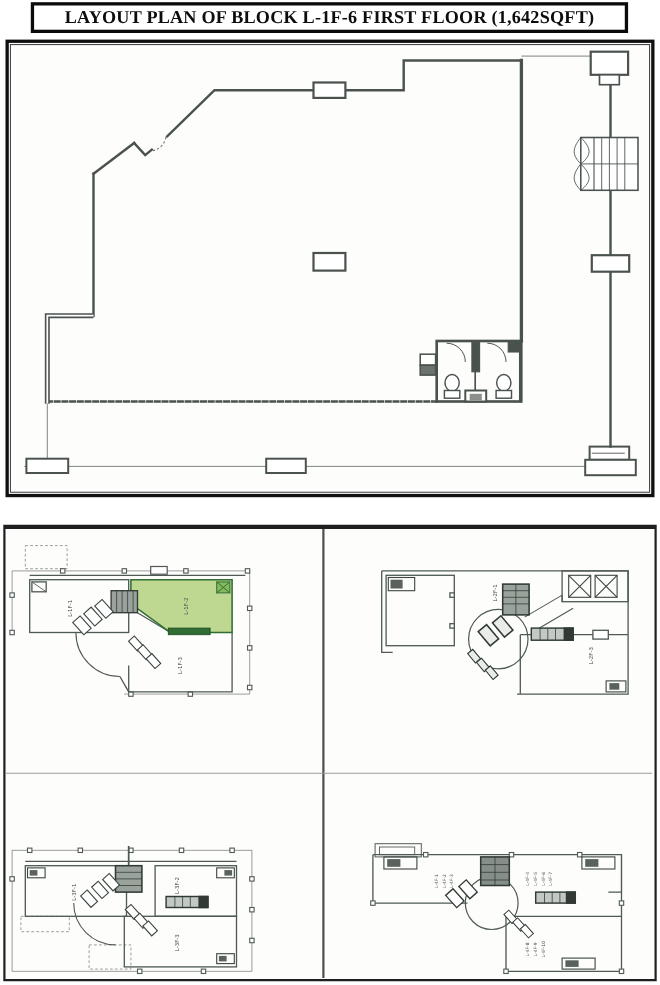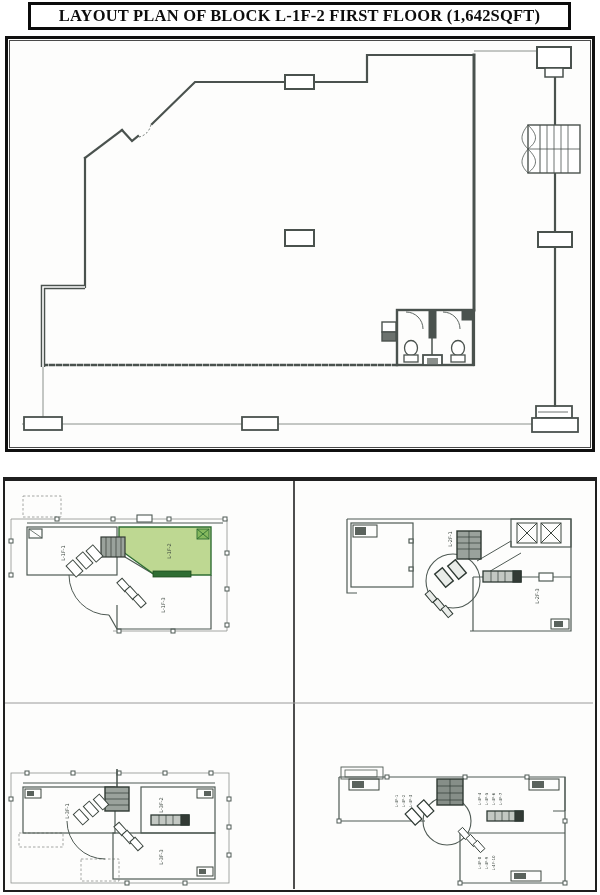--- a/index.html
+++ b/index.html
@@ -17,21 +17,21 @@
     border:2px solid #1f1f1f;border-top-width:4px;background:#fdfdfc;box-sizing:border-box;}
   .key-panel svg{position:absolute;left:0;top:0;}
   text.mini{font-family:"DejaVu Sans", sans-serif;fill:#3c463f;}
 </style>
 </head>
 <body>
 
 <div class="page">
 
   <div class="title-box">
-    <span>LAYOUT PLAN OF BLOCK L-1F-2 FIRST FLOOR (1,642SQFT)</span>
+    <span>LAYOUT PLAN OF BLOCK L-1F-6 FIRST FLOOR (1,642SQFT)</span>
   </div>
 
   <div class="main-frame">
     <div class="inner"></div>
     <svg width="580" height="406" viewBox="0 0 580 406">
 
       <g stroke="#4a524e" fill="none" stroke-width="2.2" stroke-linecap="square">
         <path d="M75,117 L112,89"></path>
         <path d="M112,89 L122,100 L128,95"></path>
         <path d="M142,83 L185,41 H357 V14 H464"></path>

